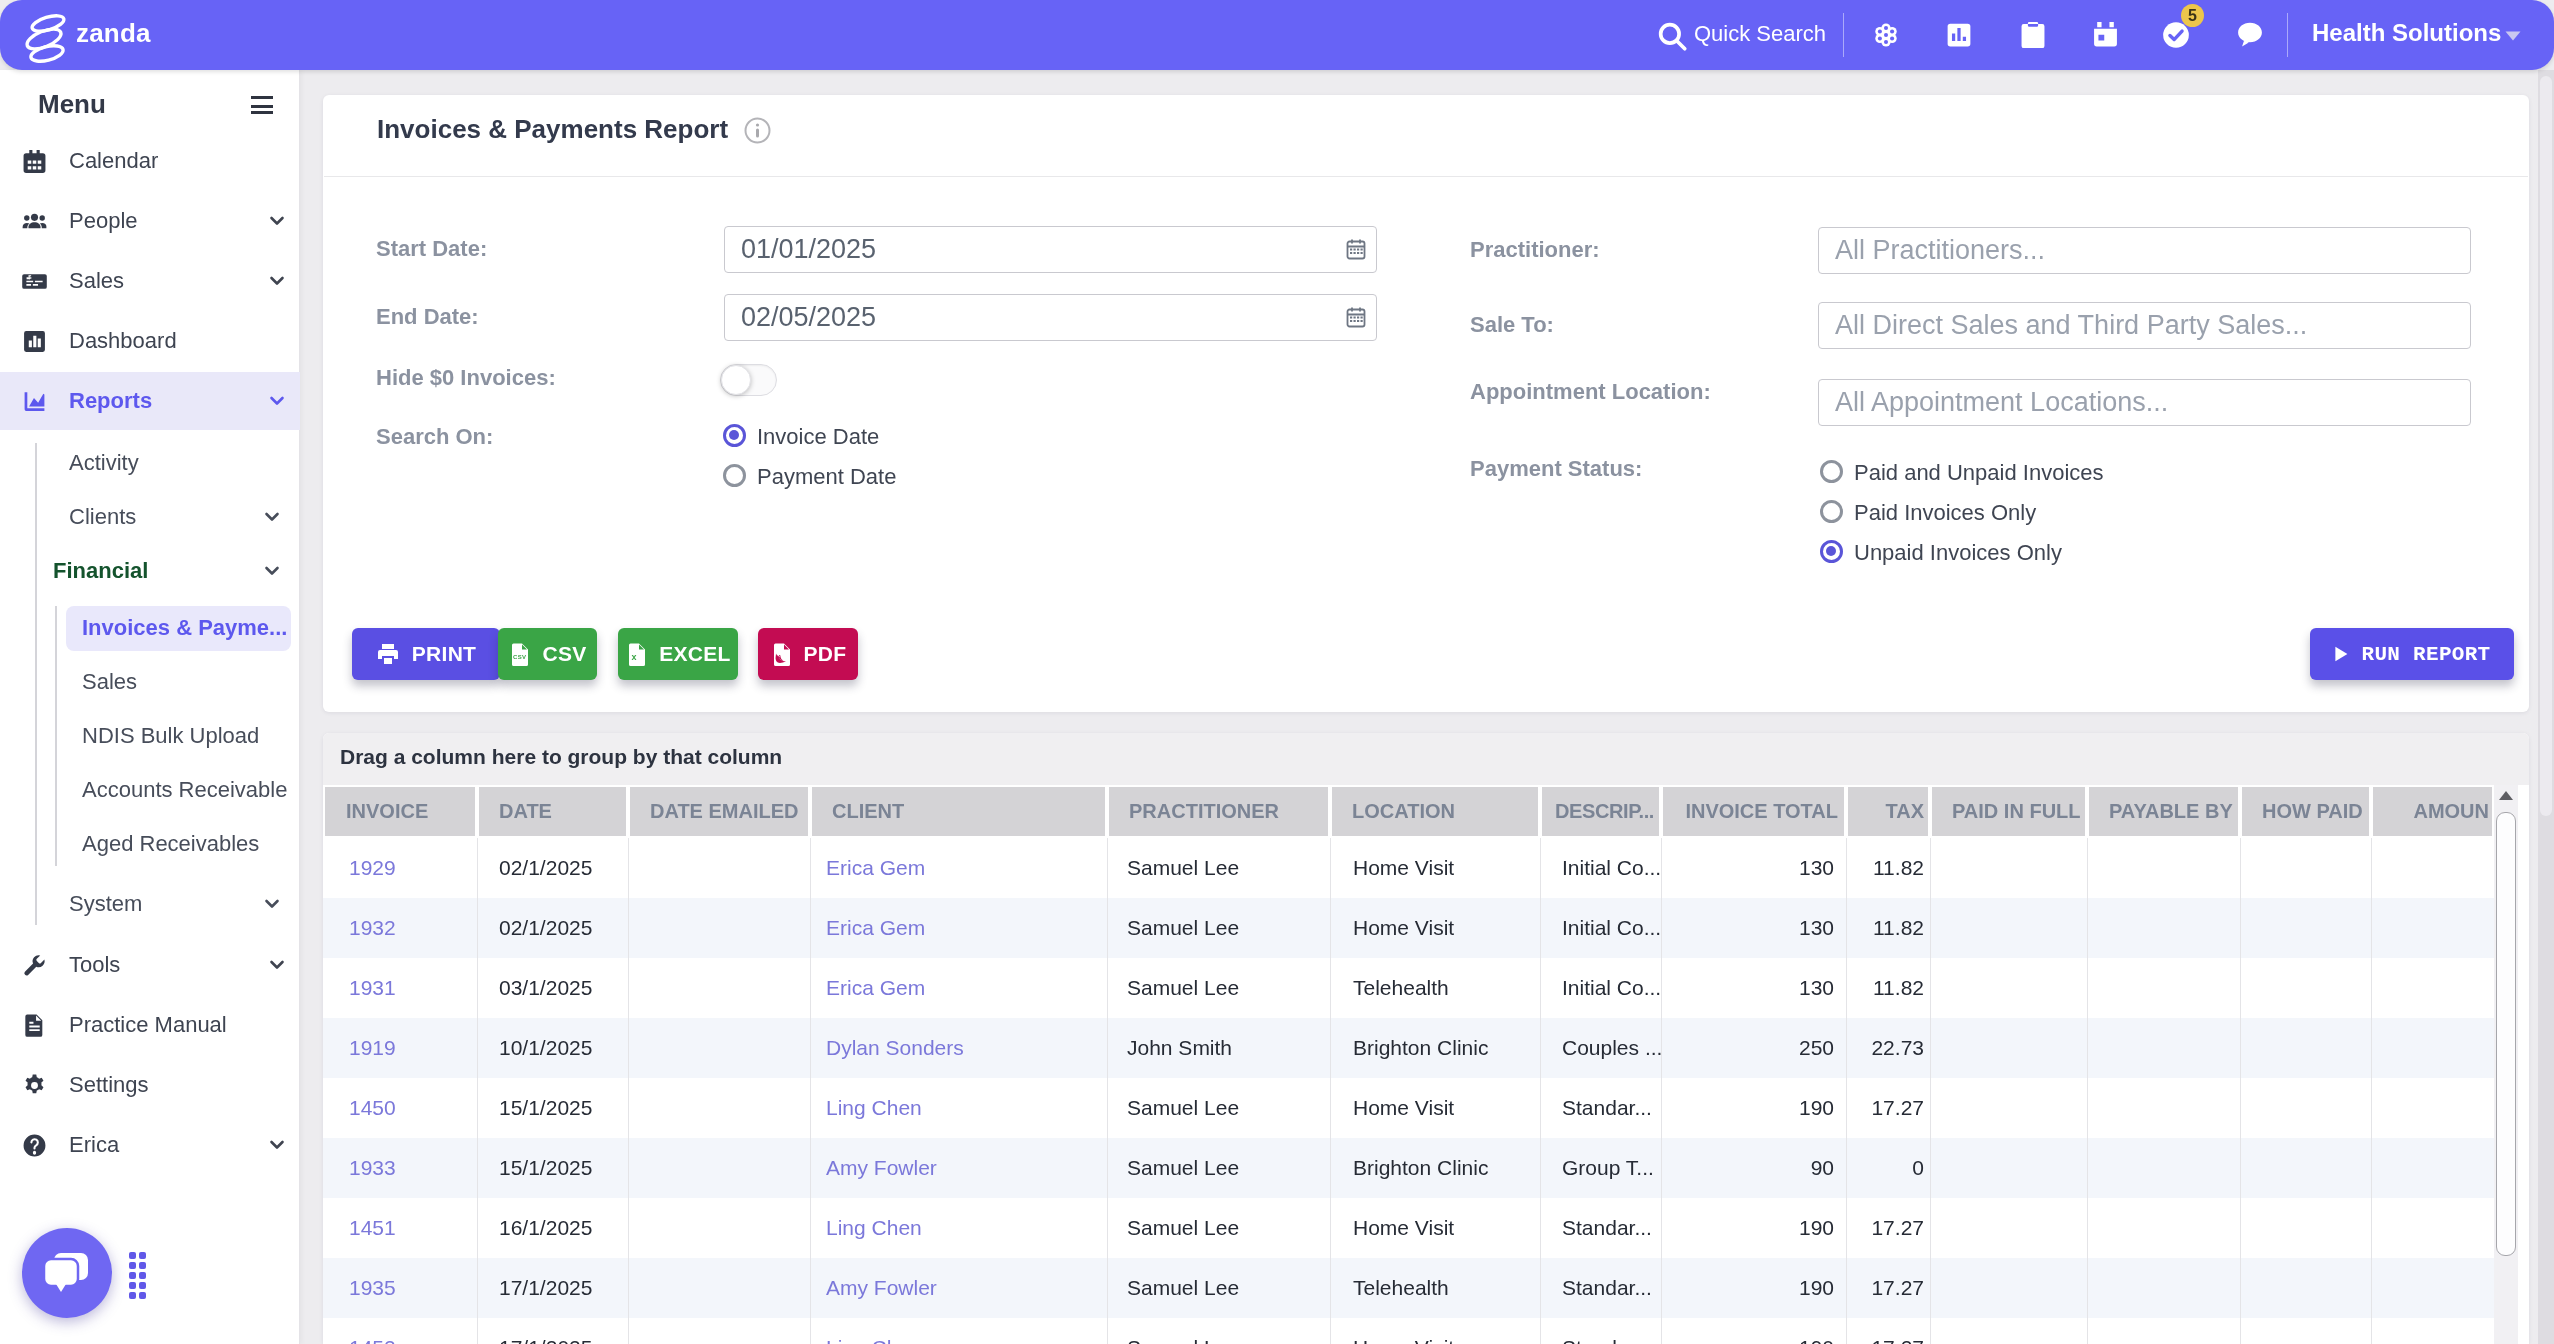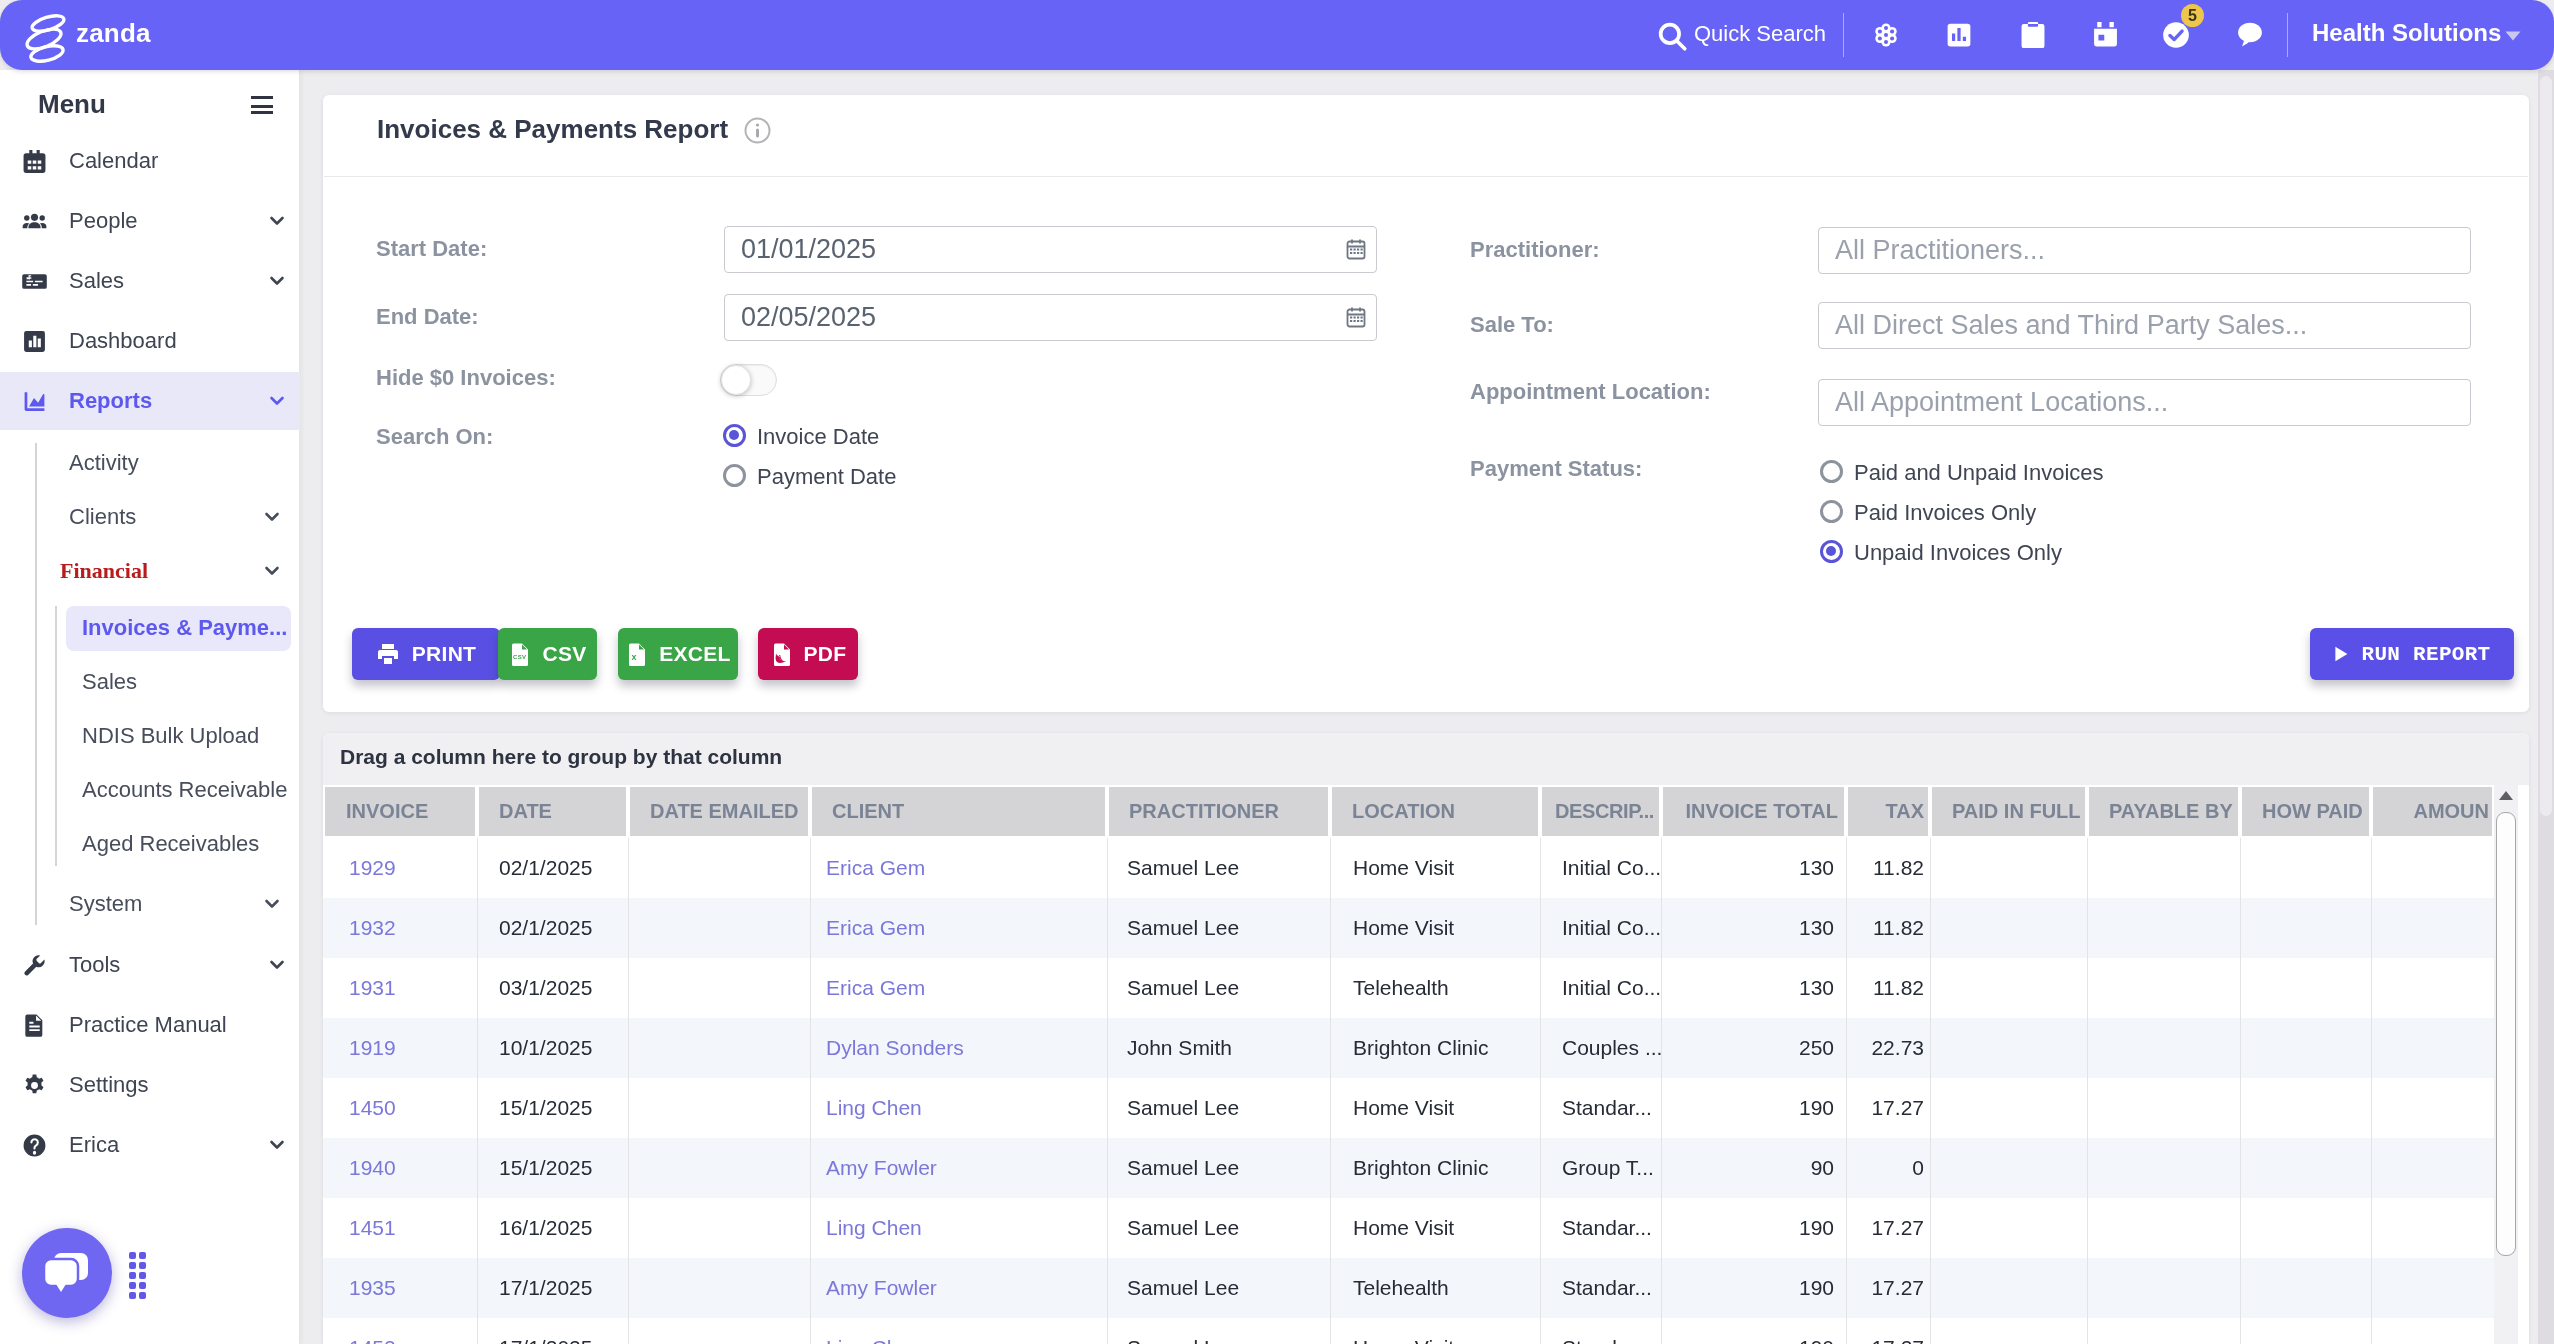--- a/index.html
+++ b/index.html
@@ -146,21 +146,21 @@
 <svg class="chev" style="left:268px;top:392px;" viewBox="0 0 18 18" fill="none" stroke="#5d58ee" stroke-width="2.6" stroke-linecap="round" stroke-linejoin="round">
     <path d="M3.5 6 L9 11.5 L14.5 6"></path>
   </svg>
 <div class="vline" style="left:35px;top:443px;height:482px;"></div>
 <div class="vline" style="left:55px;top:606px;height:260px;"></div>
 <div class="sub" style="left:69px;top:450px;">Activity</div>
 <div class="sub" style="left:69px;top:504px;">Clients</div>
 <svg class="chev" style="left:263px;top:508px;" viewBox="0 0 18 18" fill="none" stroke="#474d5a" stroke-width="2.6" stroke-linecap="round" stroke-linejoin="round">
     <path d="M3.5 6 L9 11.5 L14.5 6"></path>
   </svg>
-<div class="sub" style="left:60px;top:558px;font-weight:700;color:#b91c1c;font-family:Liberation Serif, serif;">Financial</div>
+<div class="sub" style="left:53px;top:558px;font-weight:700;color:#14532d;">Financial</div>
 <svg class="chev" style="left:263px;top:562px;" viewBox="0 0 18 18" fill="none" stroke="#474d5a" stroke-width="2.6" stroke-linecap="round" stroke-linejoin="round">
     <path d="M3.5 6 L9 11.5 L14.5 6"></path>
   </svg>
 <div class="abs" style="left:66px;top:606px;width:225px;height:45px;background:#e9e8fb;border-radius:8px;"></div>
 <div class="sub" style="left:82px;top:615px;color:#5d58ee;font-weight:700;">Invoices &amp; Payme...</div>
 <div class="sub" style="left:82px;top:669px;">Sales</div>
 <div class="sub" style="left:82px;top:723px;">NDIS Bulk Upload</div>
 <div class="sub" style="left:82px;top:777px;">Accounts Receivable</div>
 <div class="sub" style="left:82px;top:831px;">Aged Receivables</div>
 <div class="sub" style="left:69px;top:891px;">System</div>
@@ -327,21 +327,21 @@
 <div class="abs" style="left:323px;top:1078px;width:2171px;height:60px;background:#ffffff;"></div>
 <div class="td link" style="left:349px;top:1078px;line-height:60px;height:60px;">1450</div>
 <div class="td" style="left:499px;top:1078px;line-height:60px;height:60px;">15/1/2025</div>
 <div class="td link" style="left:826px;top:1078px;line-height:60px;height:60px;">Ling Chen</div>
 <div class="td" style="left:1127px;top:1078px;line-height:60px;height:60px;">Samuel Lee</div>
 <div class="td" style="left:1353px;top:1078px;line-height:60px;height:60px;">Home Visit</div>
 <div class="td" style="left:1562px;top:1078px;line-height:60px;height:60px;">Standar...</div>
 <div class="td" style="left:1661px;top:1078px;width:173px;text-align:right;line-height:60px;height:60px;">190</div>
 <div class="td" style="left:1846px;top:1078px;width:78px;text-align:right;line-height:60px;height:60px;">17.27</div>
 <div class="abs" style="left:323px;top:1138px;width:2171px;height:60px;background:#f3f6fb;"></div>
-<div class="td link" style="left:349px;top:1138px;line-height:60px;height:60px;">1940</div>
+<div class="td link" style="left:349px;top:1138px;line-height:60px;height:60px;">1933</div>
 <div class="td" style="left:499px;top:1138px;line-height:60px;height:60px;">15/1/2025</div>
 <div class="td link" style="left:826px;top:1138px;line-height:60px;height:60px;">Amy Fowler</div>
 <div class="td" style="left:1127px;top:1138px;line-height:60px;height:60px;">Samuel Lee</div>
 <div class="td" style="left:1353px;top:1138px;line-height:60px;height:60px;">Brighton Clinic</div>
 <div class="td" style="left:1562px;top:1138px;line-height:60px;height:60px;">Group T...</div>
 <div class="td" style="left:1661px;top:1138px;width:173px;text-align:right;line-height:60px;height:60px;">90</div>
 <div class="td" style="left:1846px;top:1138px;width:78px;text-align:right;line-height:60px;height:60px;">0</div>
 <div class="abs" style="left:323px;top:1198px;width:2171px;height:60px;background:#ffffff;"></div>
 <div class="td link" style="left:349px;top:1198px;line-height:60px;height:60px;">1451</div>
 <div class="td" style="left:499px;top:1198px;line-height:60px;height:60px;">16/1/2025</div>

